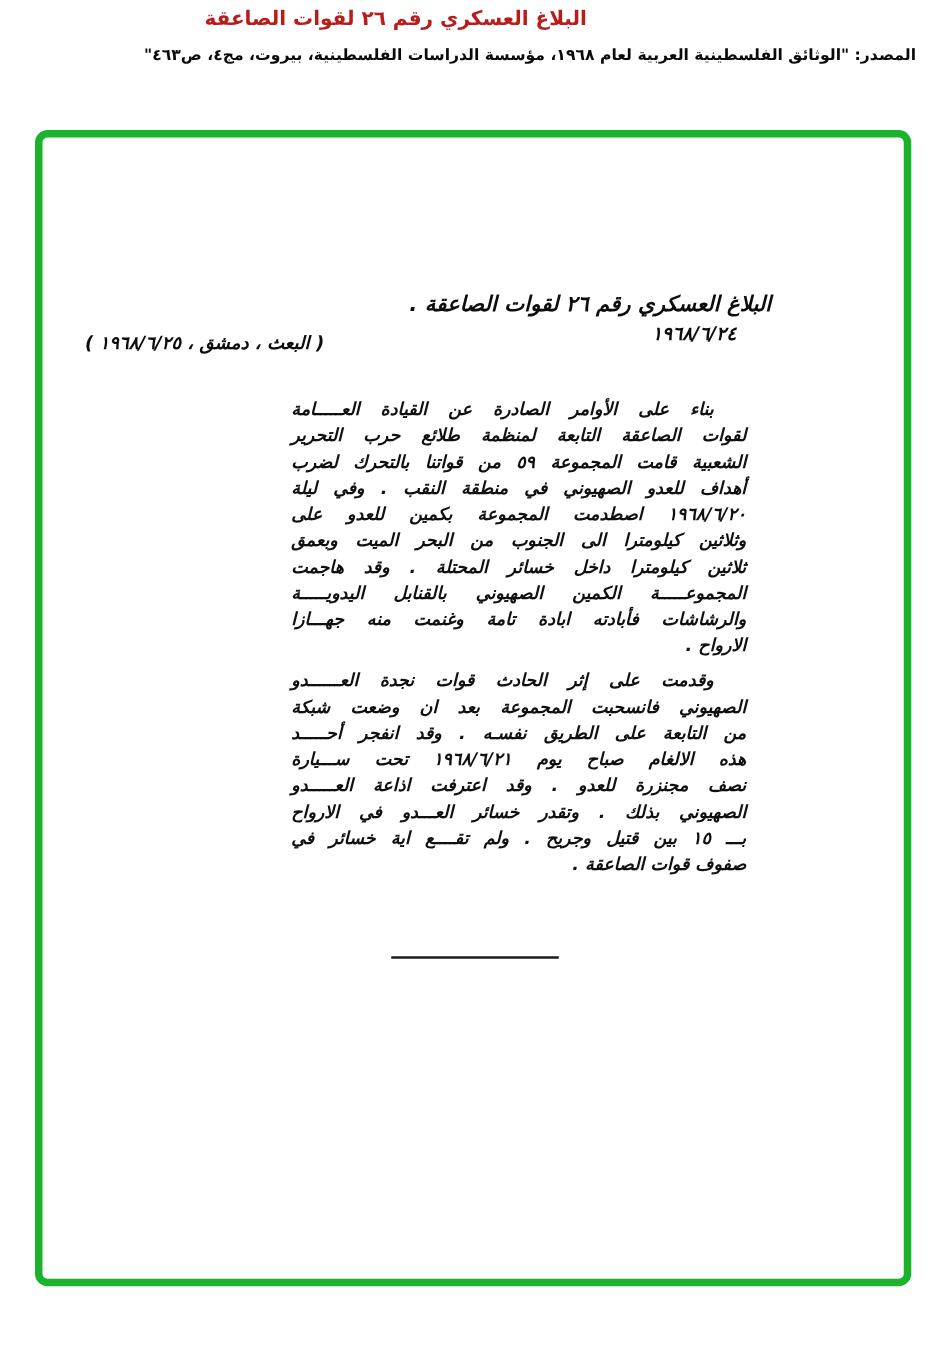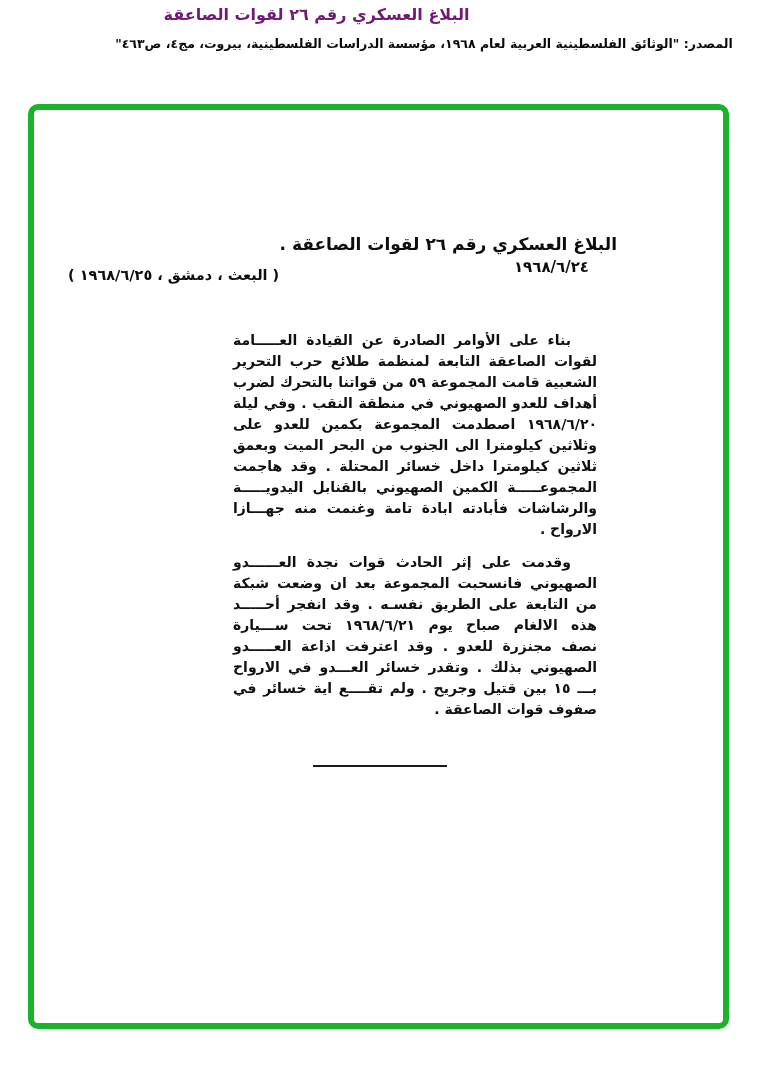--- a/index.html
+++ b/index.html
@@ -9,36 +9,37 @@
     font-family:"DejaVu Sans",sans-serif;
     position:relative;
     color:#111;
     overflow:hidden;
   }
   .page{position:absolute;inset:0;}
   
   .hdr-title{
     position:absolute;top:5px;left:0;width:633px;
     text-align:center;direction:rtl;
-    font-size:16px;font-weight:700;color:#701a75;
+    font-size:16px;font-weight:700;color:#b91c1c;
     letter-spacing:0;
   }
   .hdr-source{
     position:absolute;top:36px;left:90px;width:668px;
     text-align:center;direction:rtl;
     font-size:12.5px;font-weight:700;color:#0a0a0a;
   }
   
   .green-box{
     position:absolute;left:28px;top:104px;
     width:701px;height:925px;
     box-sizing:border-box;
     border:6px solid var(--border-green,#1bb32b);
     border-radius:10px;
     background:#fff;
+    font-style:italic;
   }
   
   .doc-title{
     position:absolute;top:124px;right:106px;
     direction:rtl;white-space:nowrap;
     font-size:17px;font-weight:700;color:#0d0d0d;
   }
   .date-right{
     position:absolute;top:148px;right:134px;
     direction:rtl;white-space:nowrap;
@@ -57,21 +58,21 @@
   .para{margin:0;}
   .para + .para{margin-top:7px;}
   .line{
     display:block;height:21px;line-height:21px;
     text-align:justify;
     -moz-text-align-last:justify;
     text-align-last:justify;
     white-space:normal;
     overflow:visible;
   }
-  .line.first{padding-right:26px;margin-top:12px;}
+  .line.first{padding-right:26px;}
   .line.last{text-align:right;text-align-last:right;}
   .end-rule{
     position:absolute;top:655px;left:279px;
     width:134px;height:2px;background:#1c1c1c;
   }
 </style>
 </head>
 <body>
 
 <div class="page">

